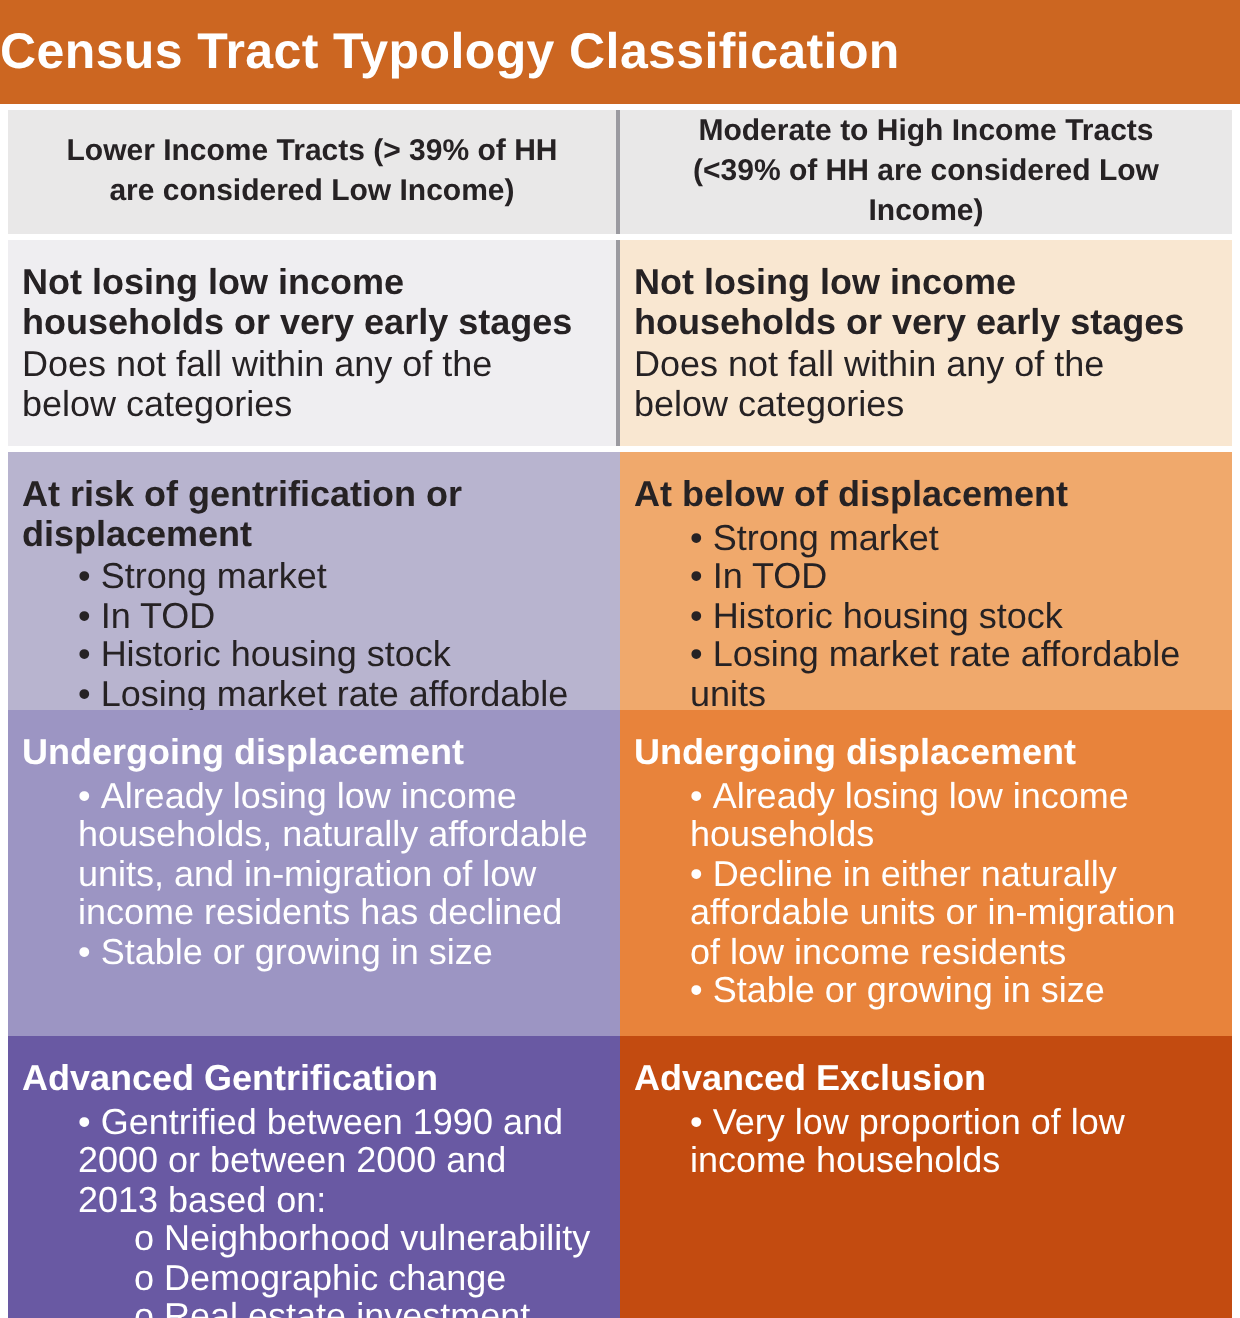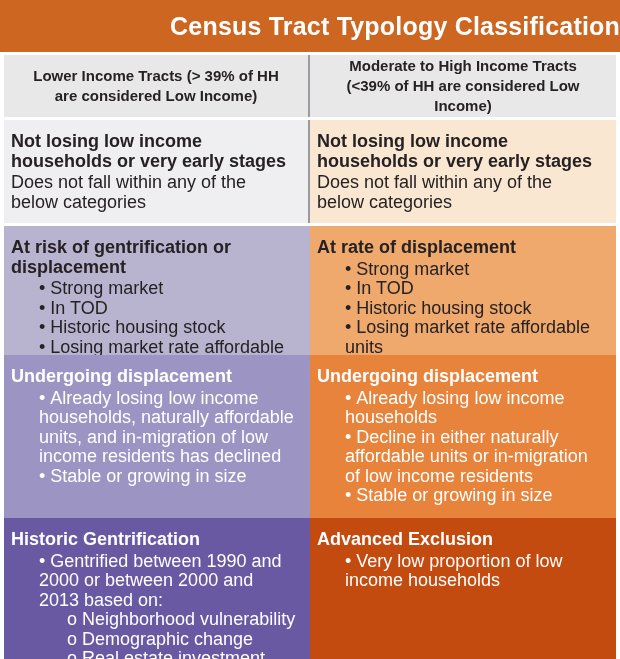--- a/index.html
+++ b/index.html
@@ -9,23 +9,22 @@
   .page {
     position:relative;
     width:620px; height:659px;
     background:#ffffff;
     overflow:hidden;
   }
 
   .title-bar {
     width:620px; height:52px;
     background:var(--header-bg, #CC6621);
-    display:flex; align-items:center; justify-content:flex-end;
+    display:flex; align-items:center; justify-content:flex-start;
     margin-bottom:3px;
-    padding-left:24px;
   }
   .title-bar h1 {
     color:var(--header-text, #ffffff);
     font-size:25px; font-weight:600; letter-spacing:0.2px;
   }
 
   .tbl { padding:0 4px; }
 
   .row { display:flex; width:612px; }
   .cell { flex:1 1 50%; overflow:hidden; }
@@ -102,21 +101,21 @@
     <div class="row row-r2">
       <div class="cell left content-cell dark-ink">
         <div class="heading">At risk of gentrification or displacement</div>
         <div class="bullet"><span class="marker">•</span><span>Strong market</span></div>
         <div class="bullet"><span class="marker">•</span><span>In TOD</span></div>
         <div class="bullet"><span class="marker">•</span><span>Historic housing stock</span></div>
         <div class="bullet"><span class="marker">•</span><span>Losing market rate affordable units</span></div>
 
       </div>
       <div class="cell right content-cell dark-ink">
-        <div class="heading">At rate of displacement</div>
+        <div class="heading">At below of displacement</div>
         <div class="bullet"><span class="marker">•</span><span>Strong market</span></div>
         <div class="bullet"><span class="marker">•</span><span>In TOD</span></div>
         <div class="bullet"><span class="marker">•</span><span>Historic housing stock</span></div>
         <div class="bullet"><span class="marker">•</span><span>Losing market rate affordable units</span></div>
         <div class="bullet"><span class="marker">•</span><span>Employment center</span></div>
       </div>
     </div>
 
     <div class="row row-r3">
       <div class="cell left content-cell light-ink">
@@ -127,21 +126,21 @@
       <div class="cell right content-cell light-ink">
         <div class="heading">Undergoing displacement</div>
         <div class="bullet"><span class="marker">•</span><span>Already losing low income households</span></div>
         <div class="bullet"><span class="marker">•</span><span>Decline in either naturally affordable units or in-migration of low income residents</span></div>
         <div class="bullet"><span class="marker">•</span><span>Stable or growing in size</span></div>
       </div>
     </div>
 
     <div class="row row-r4">
       <div class="cell left content-cell light-ink">
-        <div class="heading">Historic Gentrification</div>
+        <div class="heading">Advanced Gentrification</div>
         <div class="bullet"><span class="marker">•</span><span>Gentrified between 1990 and 2000 or between 2000 and 2013 based on:</span></div>
         <div class="subbullet"><span class="marker">o</span><span>Neighborhood vulnerability</span></div>
         <div class="subbullet"><span class="marker">o</span><span>Demographic change</span></div>
         <div class="subbullet"><span class="marker">o</span><span>Real estate investment</span></div>
       </div>
       <div class="cell right content-cell light-ink">
         <div class="heading">Advanced Exclusion</div>
         <div class="bullet"><span class="marker">•</span><span>Very low proportion of low income households</span></div>
       </div>
     </div>

